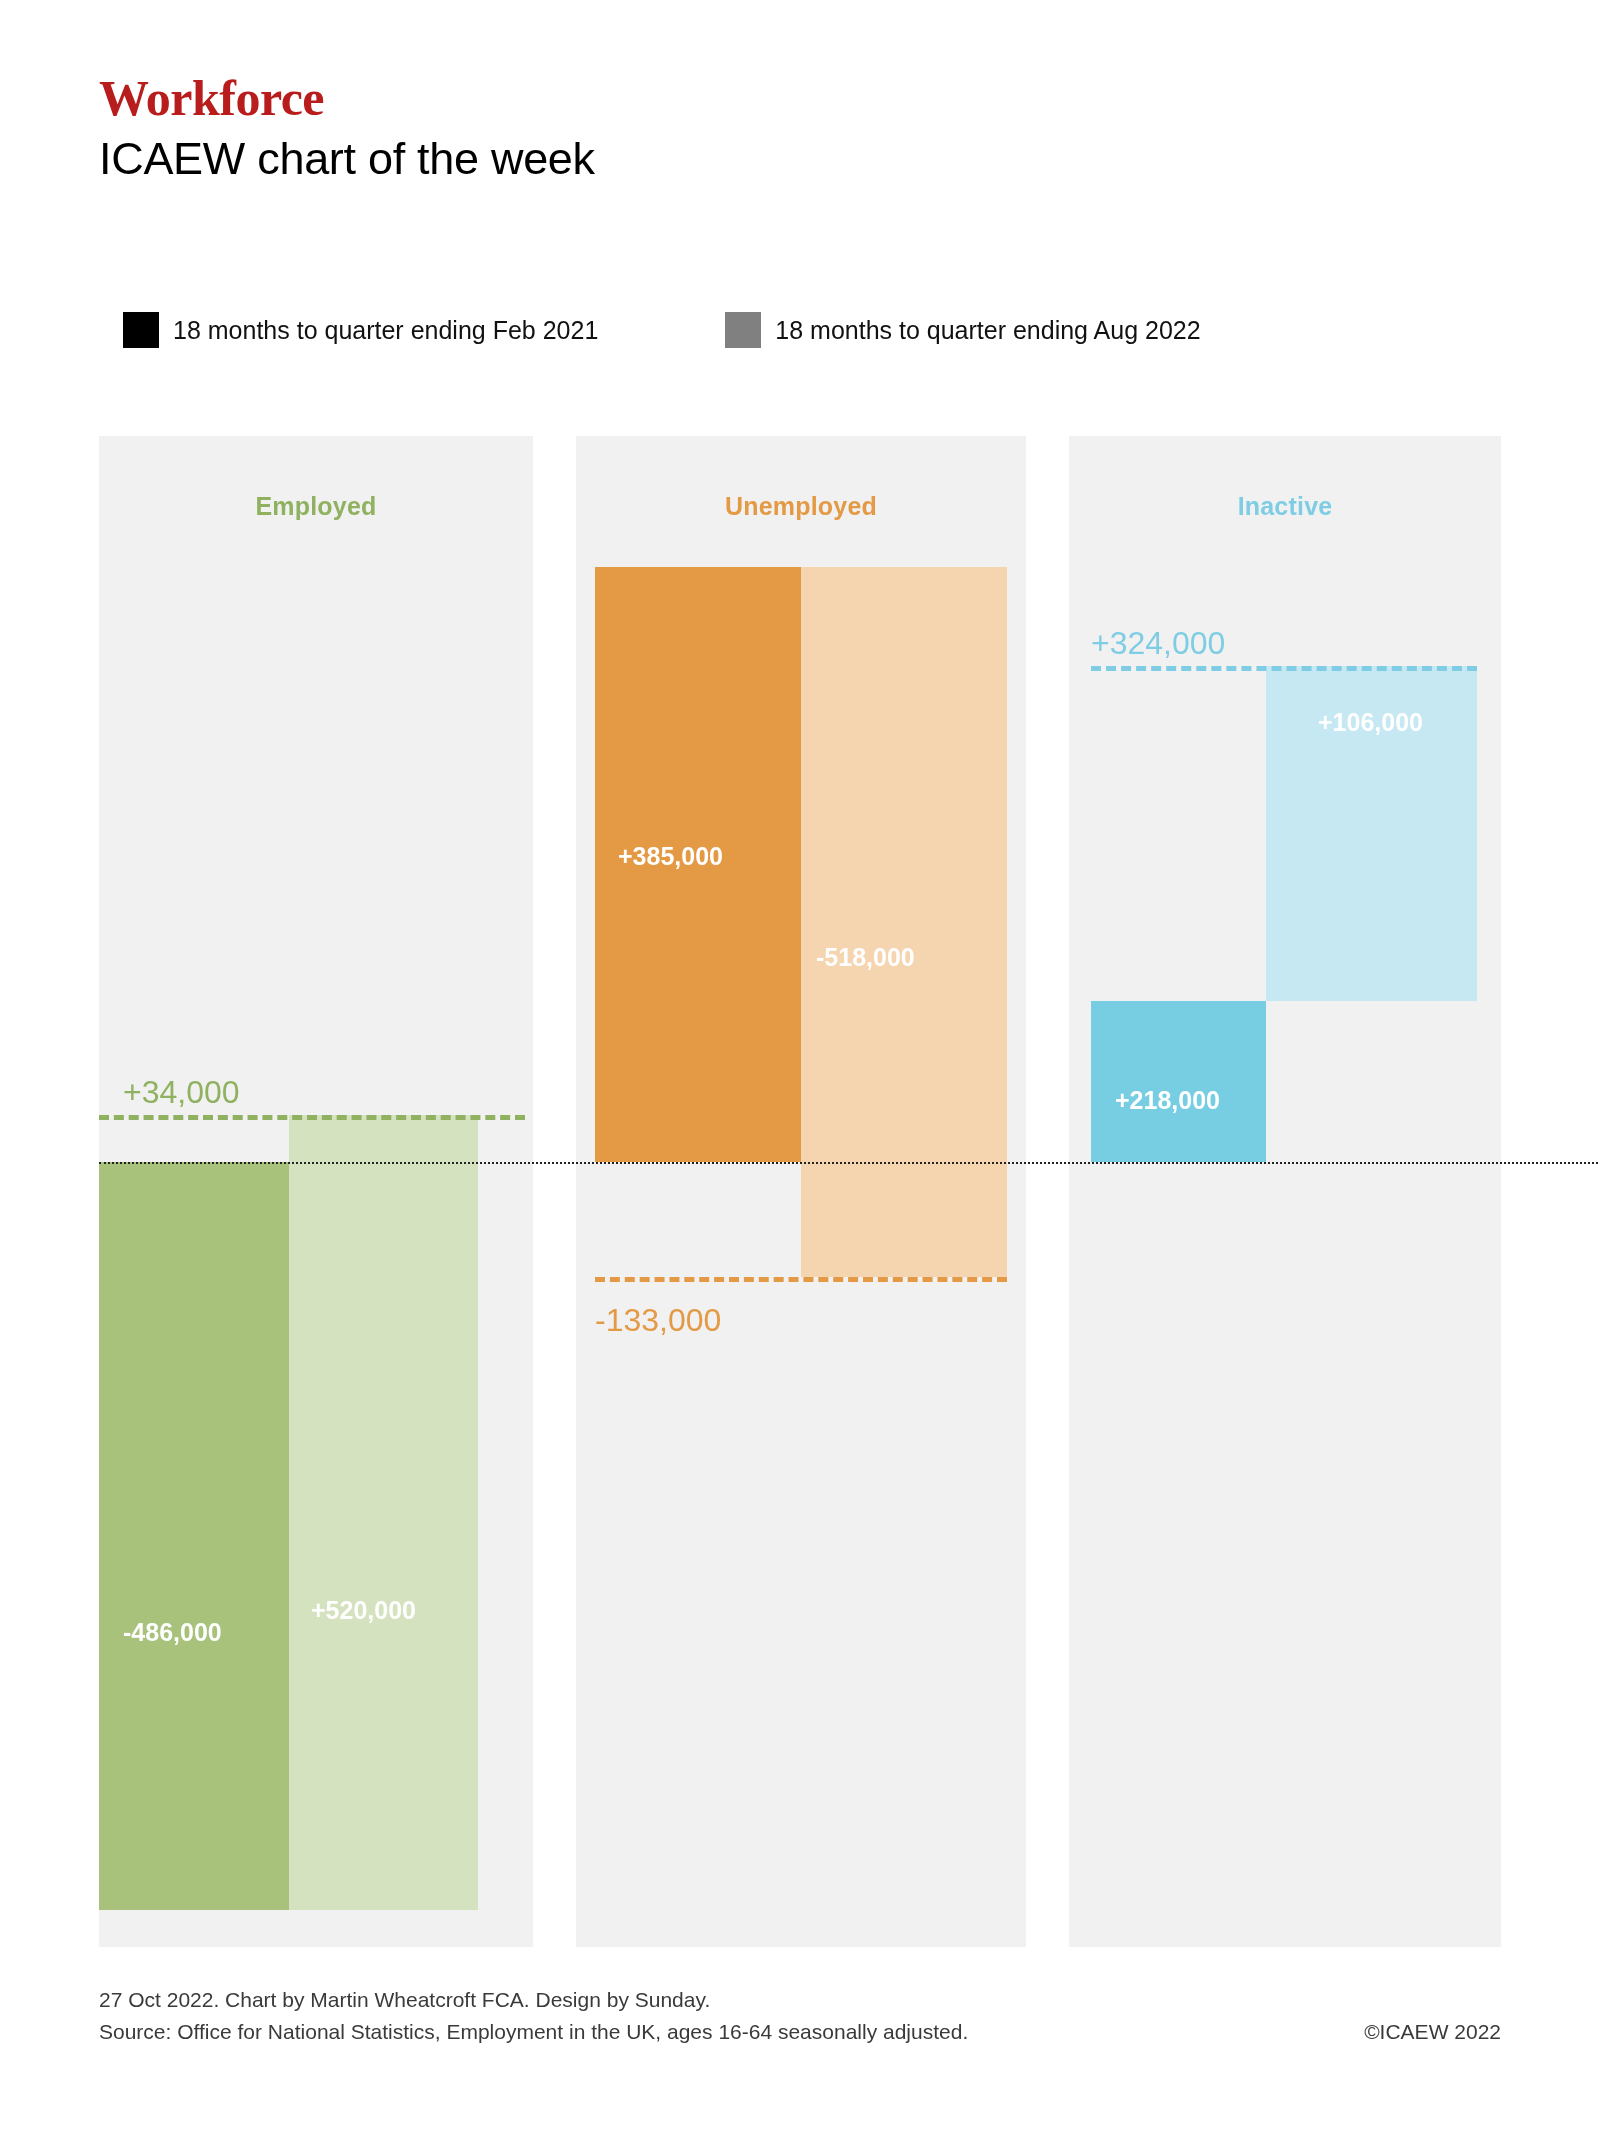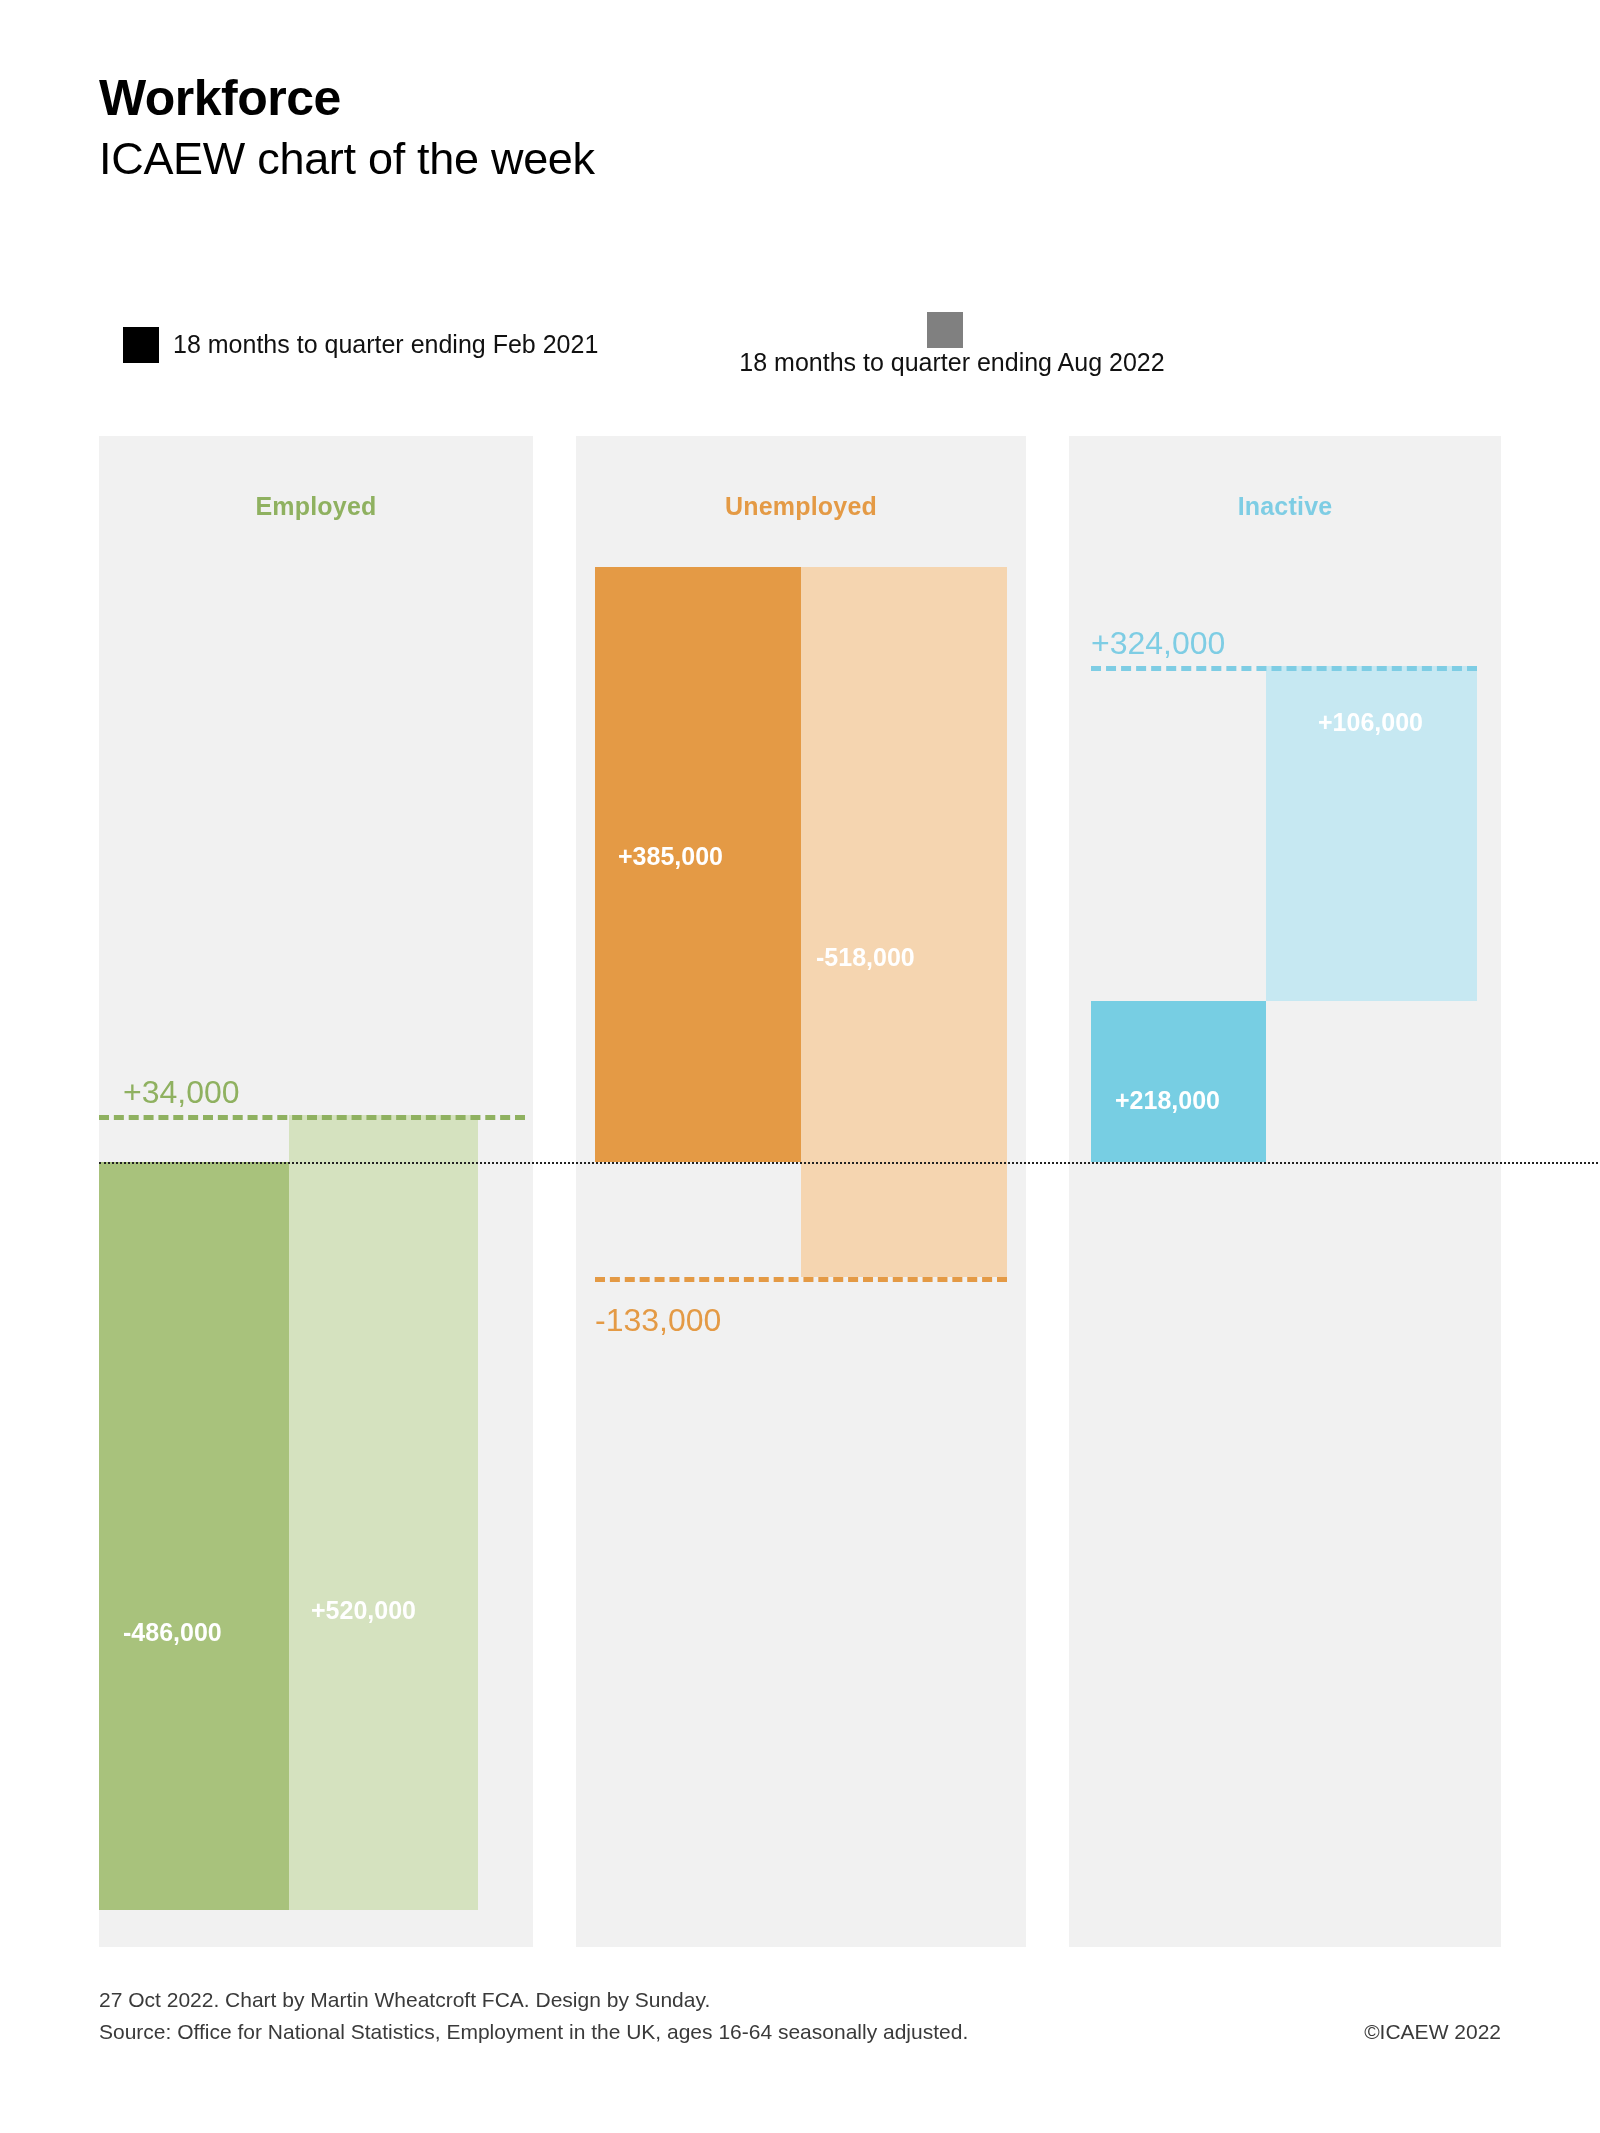--- a/index.html
+++ b/index.html
@@ -13,44 +13,45 @@
     position: relative;
     font-family: "Liberation Sans", sans-serif;
     -webkit-font-smoothing: antialiased;
   }
 
   
   #header { position: absolute; left: 99px; top: 72px; }
   #chart-title {
     font-size: 50px;
     font-weight: 700;
-    color: #000000;
+    color: #b91c1c;
     letter-spacing: -0.5px;
     line-height: 1.05;
     margin: 0;
+    font-family: Liberation Serif, serif;
   }
   #chart-subtitle {
     font-size: 45px;
     font-weight: 400;
     color: #000000;
     letter-spacing: -0.3px;
     line-height: 1.15;
     margin: 8px 0 0 0;
   }
 
   
   #legend {
     position: absolute;
     left: 99px;
     top: 312px;
     display: flex;
     align-items: center;
   }
   .legend-item { display: flex; align-items: center; padding-left: 24px; }
-  .legend-item + .legend-item { margin-left: 103px; flex-direction: column; }
+  .legend-item + .legend-item { margin-left: 103px; }
   .legend-swatch {
     width: 36px;
     height: 36px;
     display: inline-block;
     flex: 0 0 auto;
   }
   .legend-label {
     font-size: 25px;
     color: #111111;
     margin-left: 14px;

